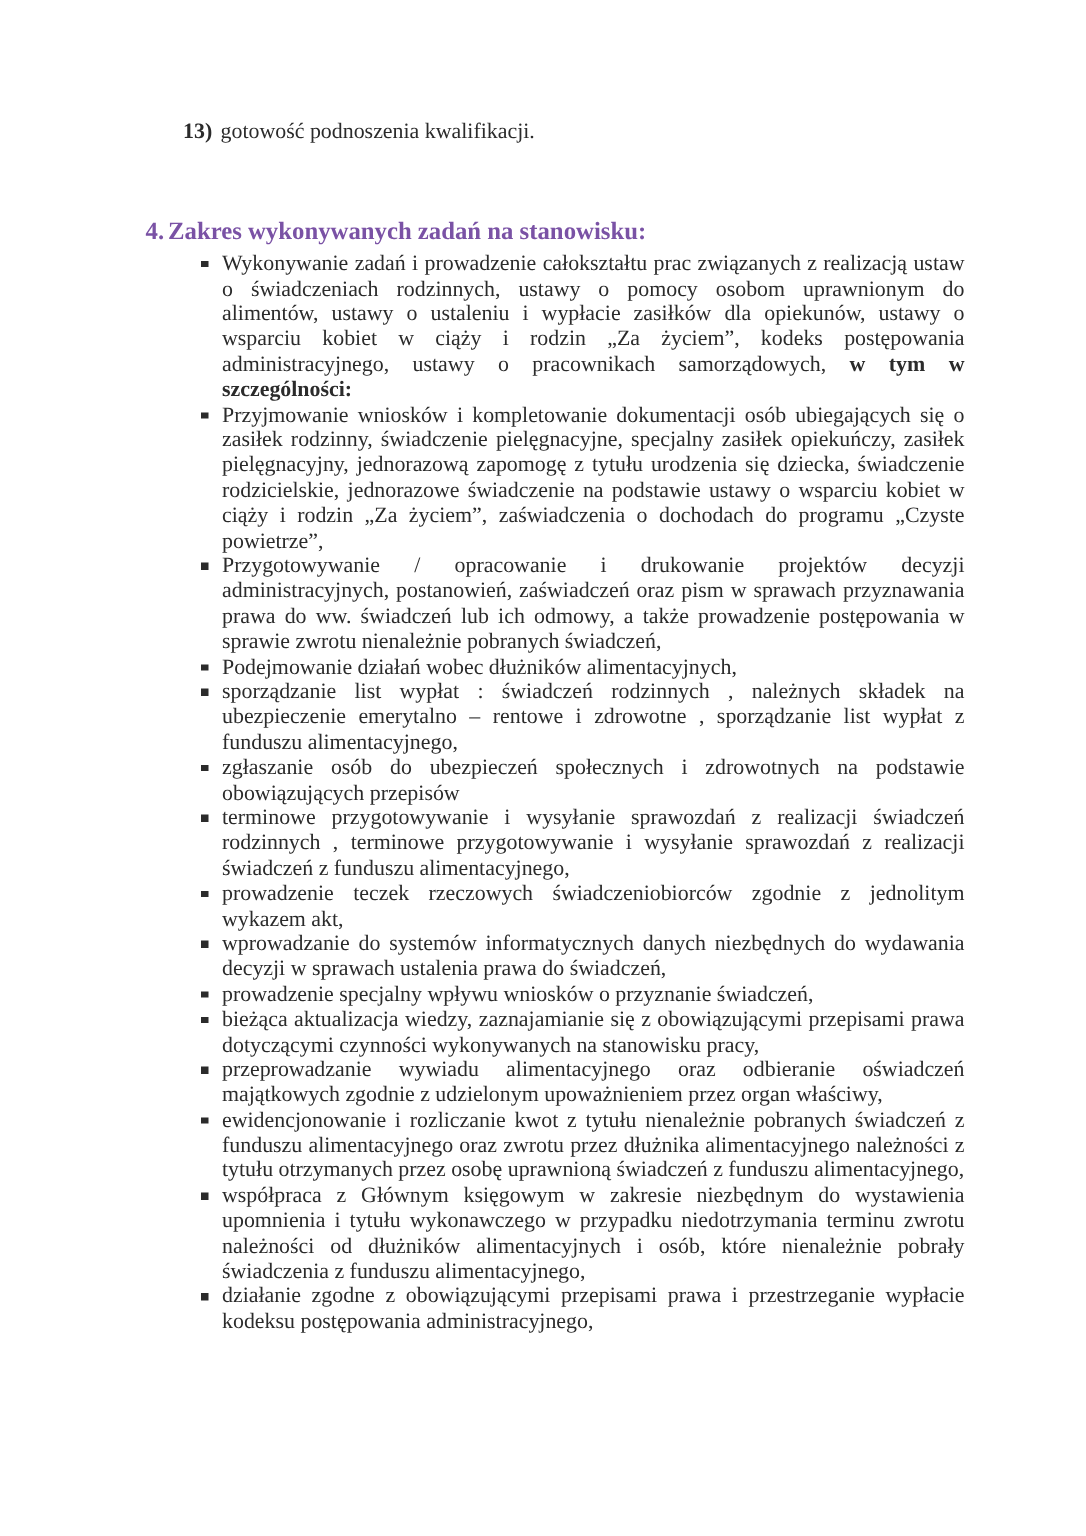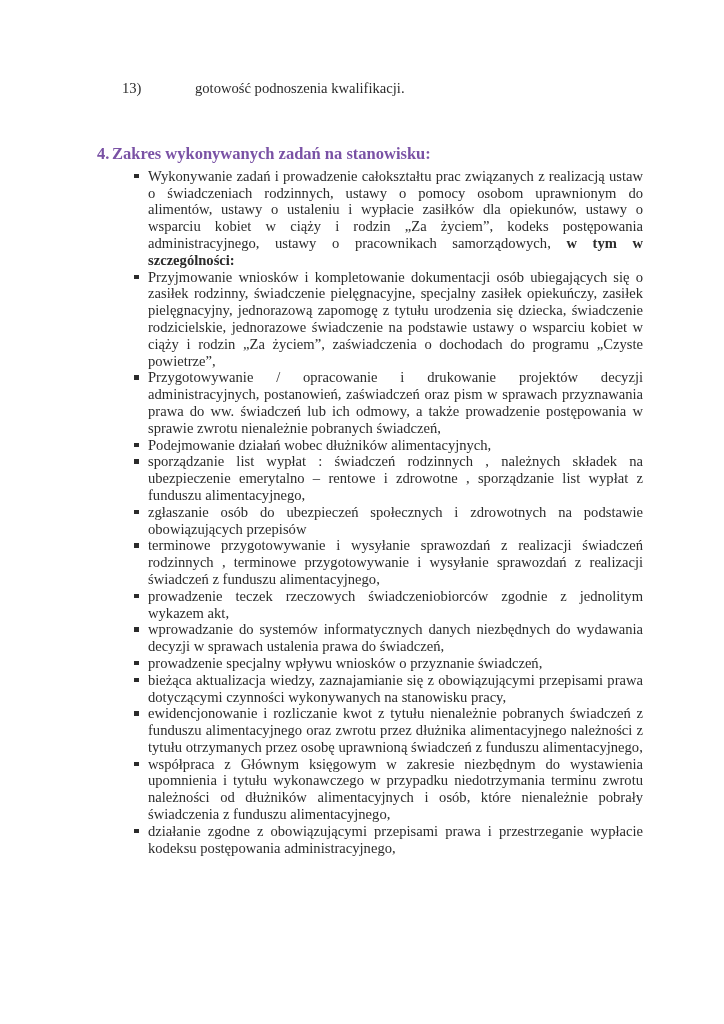--- a/index.html
+++ b/index.html
@@ -20,24 +20,24 @@
   }
   
   .intro-line {
     display: flex;
     margin: 0 63px 0 122px;
     font-size: 14.6px;
     line-height: 16.8px;
   }
   .intro-number {
     flex: 0 0 25px;
+    font-weight: bold;
   }
   .intro-text {
     flex: 1 1 auto;
-    margin-left: 48px;
   }
   
   .section-heading {
     display: flex;
     margin: 47px 63px 4px 97px;
     font-size: 16.5px;
     line-height: 20px;
     font-weight: bold;
     color: #7a52a5;
   }
@@ -160,20 +160,26 @@
       <span class="bullet-text"><span class="bullet-text-main">prowadzenie specjalny wpływu wniosków o przyznanie świadczeń,</span></span>
     </div>
 
     <div class="bullet-item">
       <span class="bullet-marker-col">
         <span class="bullet-square"></span>
       </span>
       <span class="bullet-text"><span class="bullet-text-main">bieżąca aktualizacja wiedzy, zaznajamianie się z obowiązującymi przepisami prawa dotyczącymi czynności wykonywanych na stanowisku pracy,</span></span>
     </div>
 
+    <div class="bullet-item">
+      <span class="bullet-marker-col">
+        <span class="bullet-square"></span>
+      </span>
+      <span class="bullet-text"><span class="bullet-text-main">przeprowadzanie wywiadu alimentacyjnego oraz odbieranie oświadczeń majątkowych zgodnie z udzielonym upoważnieniem przez organ właściwy,</span></span>
+    </div>
 
     <div class="bullet-item">
       <span class="bullet-marker-col">
         <span class="bullet-square"></span>
       </span>
       <span class="bullet-text"><span class="bullet-text-main">ewidencjonowanie i rozliczanie kwot z tytułu nienależnie pobranych świadczeń z funduszu alimentacyjnego oraz zwrotu przez dłużnika alimentacyjnego należności z tytułu otrzymanych przez osobę uprawnioną świadczeń z funduszu alimentacyjnego,</span></span>
     </div>
 
     <div class="bullet-item">
       <span class="bullet-marker-col">

